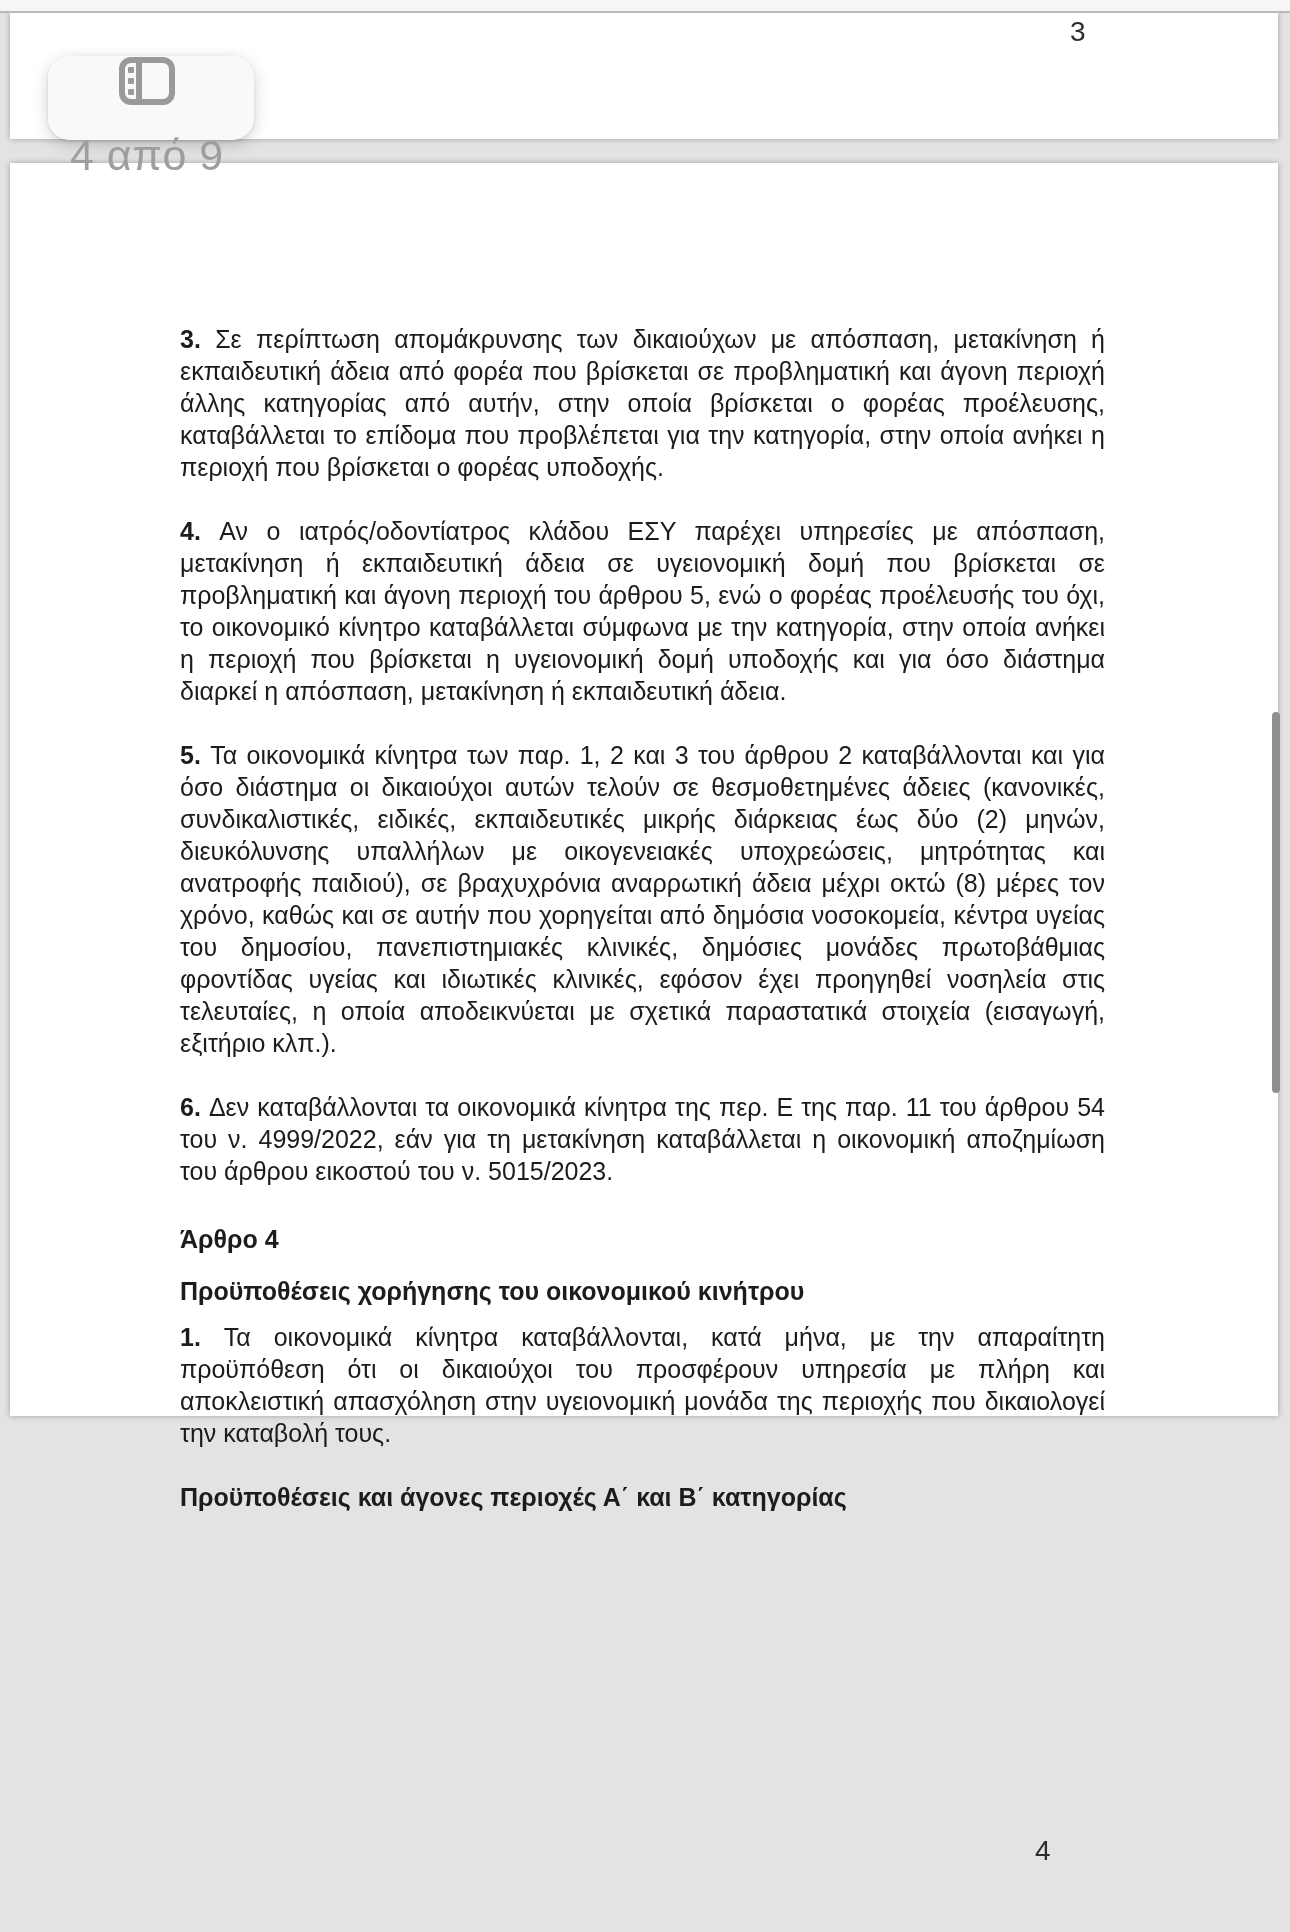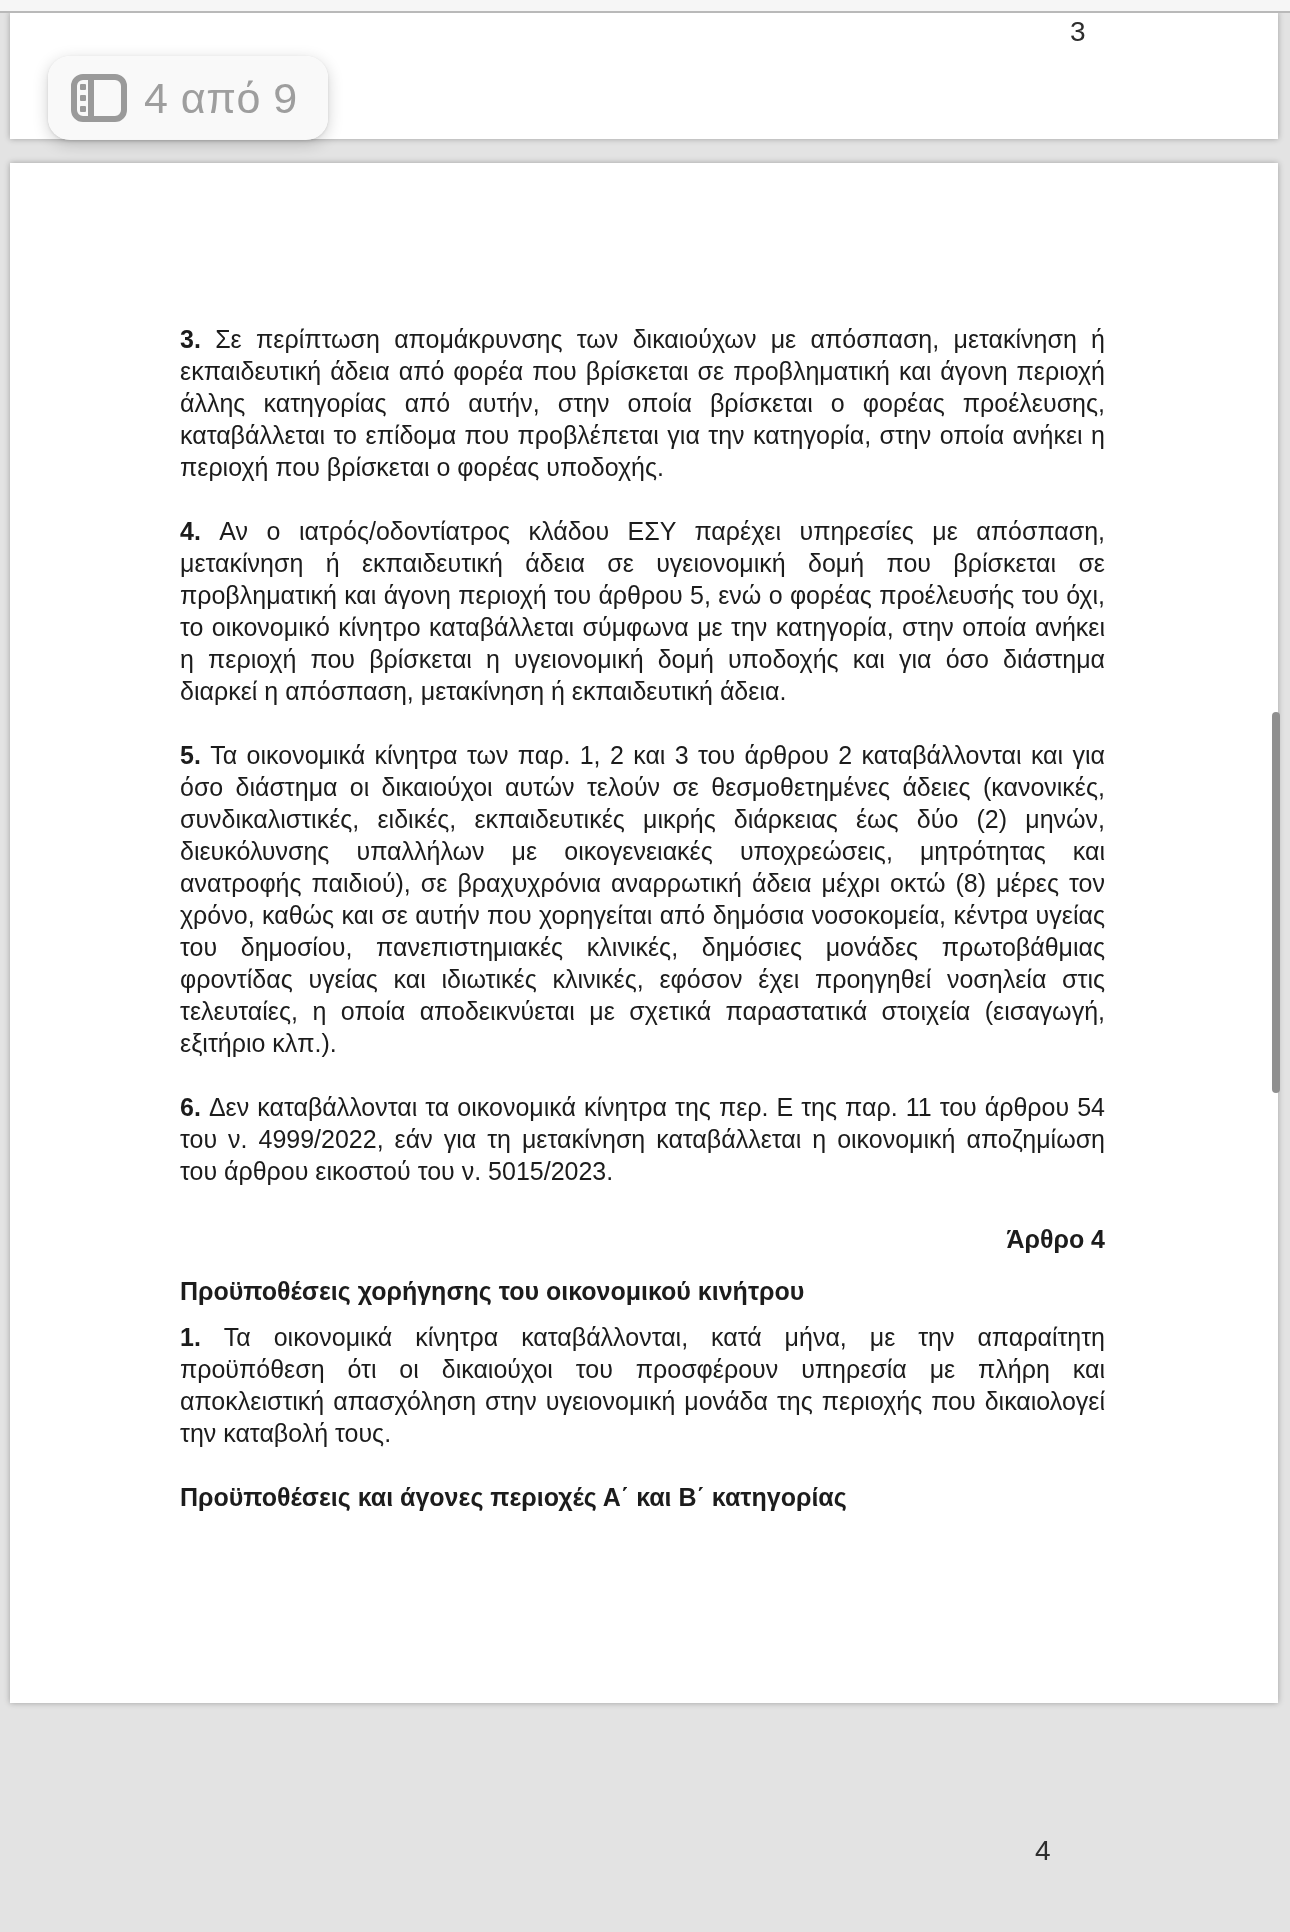--- a/index.html
+++ b/index.html
@@ -21,51 +21,52 @@
     z-index: 6;
   }
 
   
   .pdf-page {
     position: absolute; left: 10px; width: 1268px;
     background: #ffffff;
     box-shadow: 0 0 6px rgba(0,0,0,0.30);
   }
   .page-prev { top: 12px; height: 127px; }
-  .page-current { top: 163px; height: 1540px; }
+  .page-current { top: 163px; height: 1253px; }
 
   .footer-pagenum {
     position: absolute;
     font-size: 28px; line-height: 32px; color: #2e2e2e;
   }
   .page-prev .footer-pagenum { left: 1060px; top: 4px; }
   .page-current .footer-pagenum { left: 1025px; top: 1672px; }
 
   
   .doc-content {
     position: absolute; left: 170px; top: 160px; width: 925px;
     font-size: 25px; line-height: 32px; color: #1c1c1c;
   }
   .blk { margin: 0; }
   .blk-paragraph { text-align: justify; margin: 0 0 32px 0; }
   .blk-paragraph strong { font-weight: bold; }
-  .blk-heading { font-weight: bold; text-align: right; margin: 36px 0 20px 0; }
+  .blk-heading { font-weight: bold; text-align: left; margin: 36px 0 20px 0; }
   .blk-subheading { font-weight: bold; text-align: left; margin: 0 0 14px 0; }
   .sp-large { margin-top: 78px; }
   .sp-tight { margin-bottom: 0; }
 
   
   .page-indicator {
     position: absolute; left: 48px; top: 56px; height: 84px;
-    display: flex; align-items: center; gap: 16px;
+    display: flex; align-items: center; gap: 28px;
     padding: 0 30px 0 22px;
     background: rgba(249,249,249,0.97);
     border-radius: 22px;
     box-shadow: 0 4px 16px rgba(0,0,0,0.18), 0 1px 3px rgba(0,0,0,0.10);
     z-index: 10;
+    flex-direction: column;
   }
   .page-indicator .label {
     font-size: 43px; color: #9e9e9e; line-height: 1;
     letter-spacing: 0.5px;
   }
   .page-indicator svg { display: block; }
 
   
   .scroll-thumb {
     position: absolute; left: 1272px; top: 712px; width: 8px; height: 381px;

